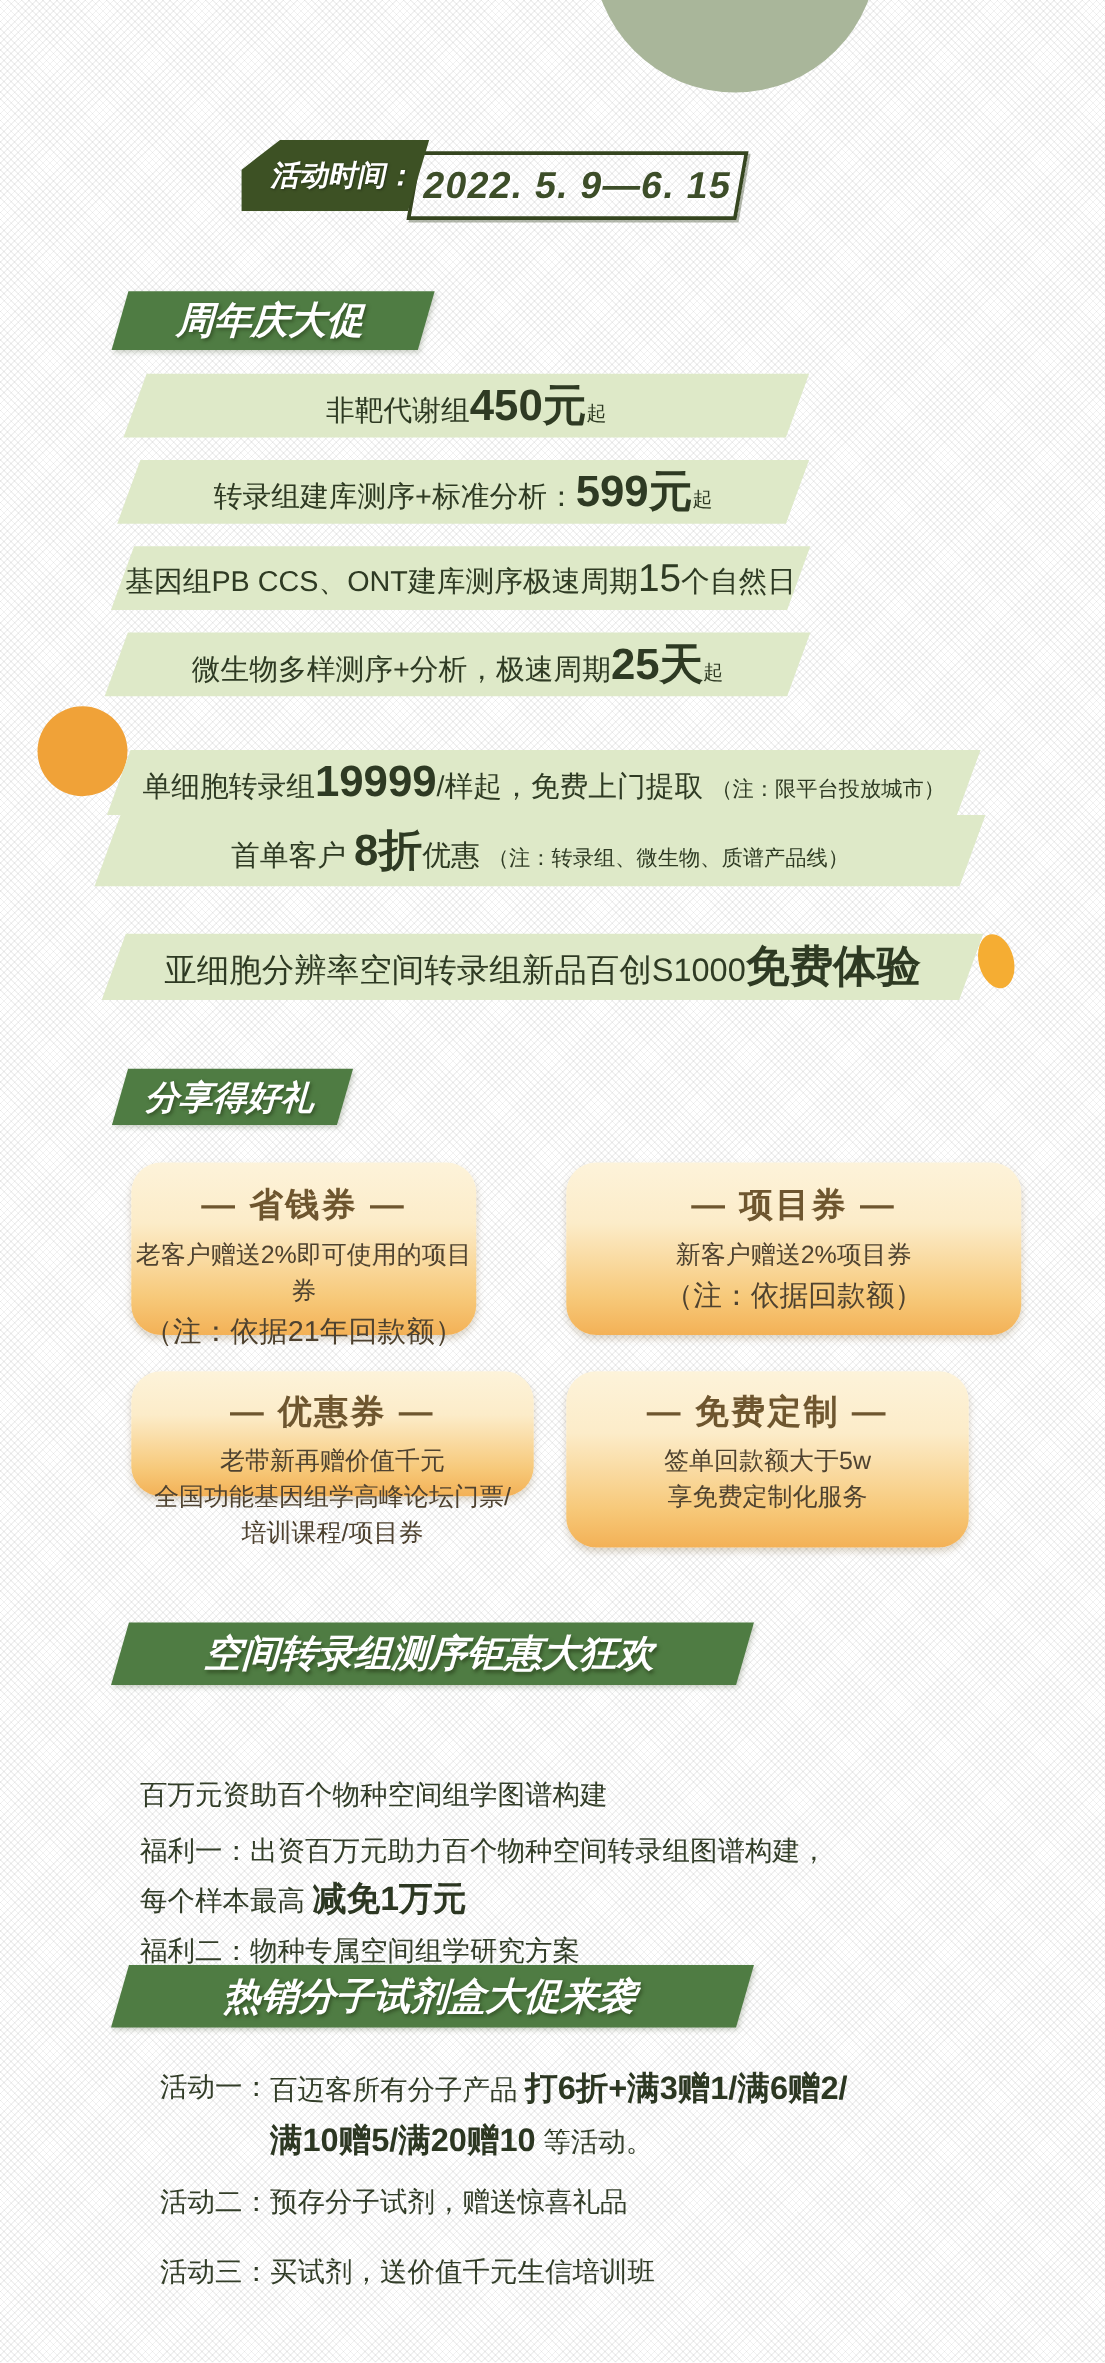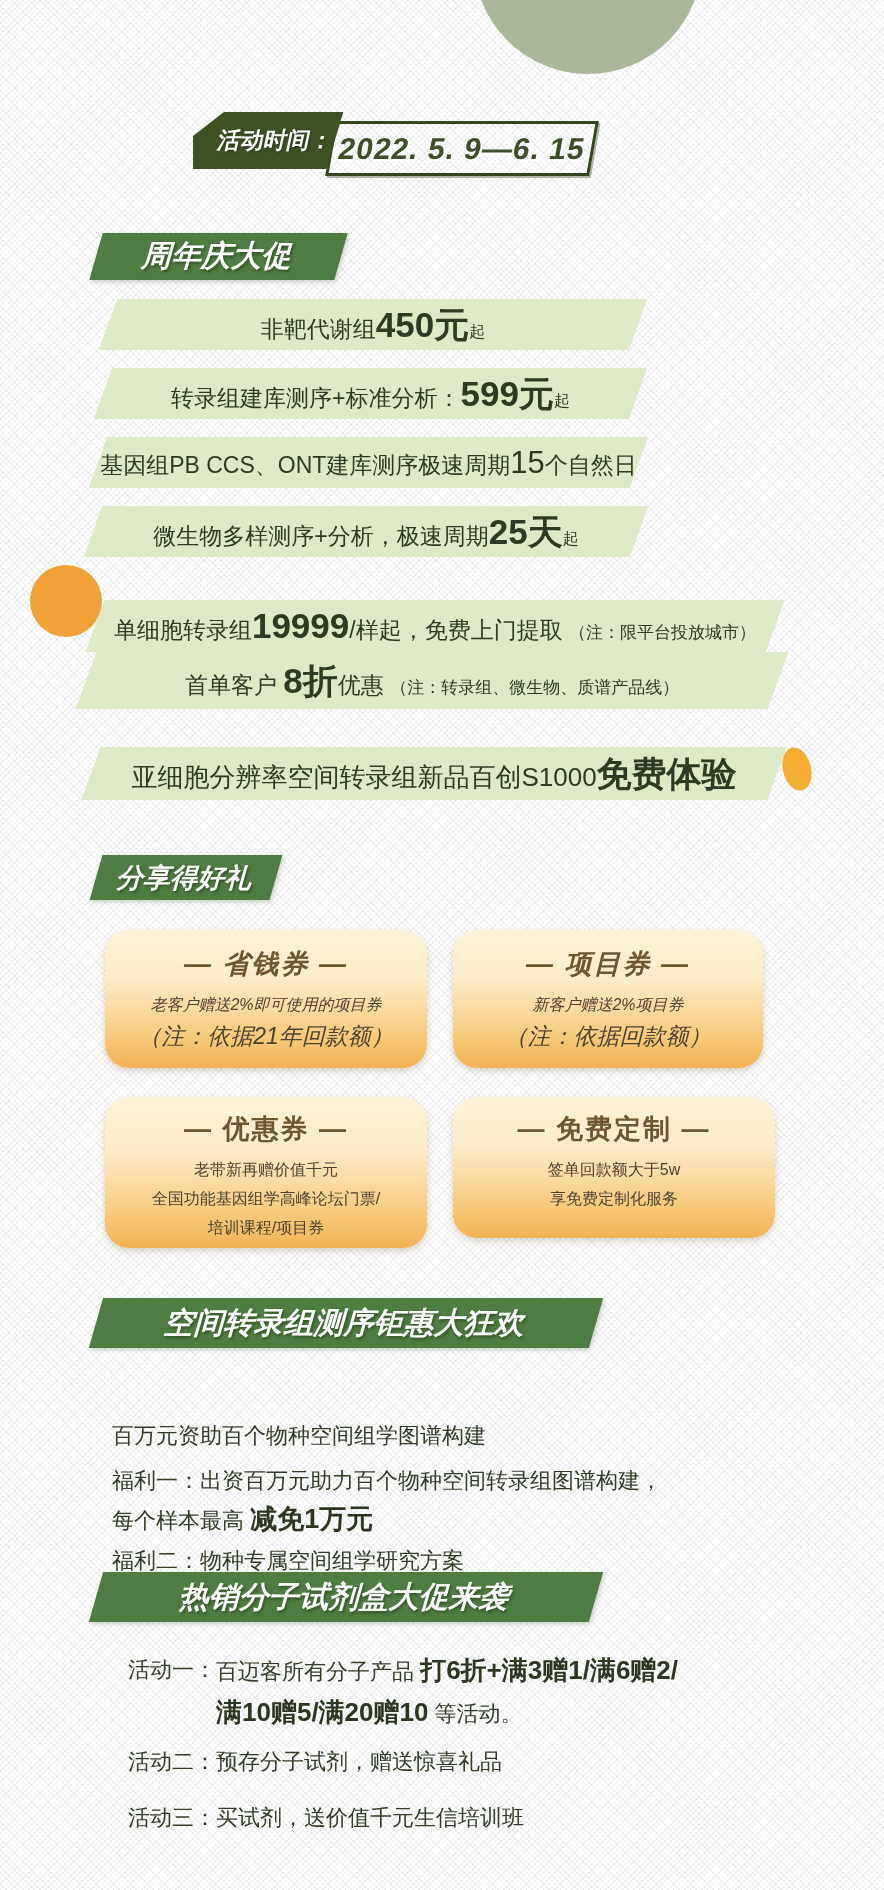--- a/index.html
+++ b/index.html
@@ -84,29 +84,29 @@
   .stripe .seg-sm{font-size:16px;}
   .stripe .seg-note{font-size:17px;}
 
   
   .card{
     position:absolute;border-radius:24px;
     background:linear-gradient(180deg,#fdf3da 0%,#fcecc9 35%,#f7c97a 78%,#f3b156 100%);
     box-shadow:0 3px 6px rgba(120,90,40,.25);
     text-align:center;color:#55462f;
   }
-  .card-a{left:105px;top:930px;width:322px;height:138px;font-style:italic;}
-  .card-b{left:453px;top:930px;width:310px;height:138px;font-style:italic;}
-  .card-c{left:105px;top:1097px;width:322px;height:151px;}
+  .card-a{left:105px;top:930px;width:276px;height:138px;}
+  .card-b{left:453px;top:930px;width:364px;height:138px;}
+  .card-c{left:105px;top:1097px;width:322px;height:100px;}
   .card-d{left:453px;top:1097px;width:322px;height:141px;}
   .card-title{
     margin-top:16px;font-size:27px;font-weight:bold;color:#6e562f;letter-spacing:2px;
   }
   .card-body{
-    margin-top:8px;font-size:16px;line-height:29px;white-space:pre-line;color:#4e4230;
+    margin-top:8px;font-size:20px;line-height:29px;white-space:pre-line;color:#4e4230;
   }
   .card-note{font-size:23px;margin-top:2px;color:#4e4230;}
   .card-c .card-title, .card-d .card-title{margin-top:14px;}
 
   
   .para{
     position:absolute;left:112px;color:#323d28;font-size:22px;line-height:38px;
     white-space:pre-line;
     margin-top:34px;
   }

